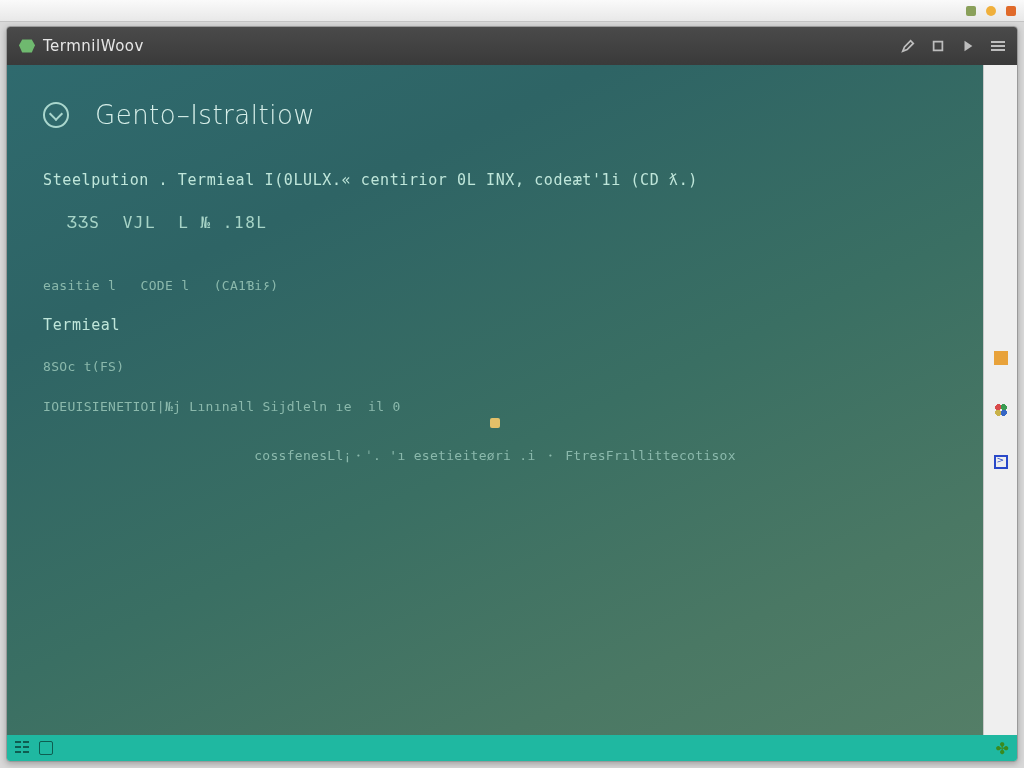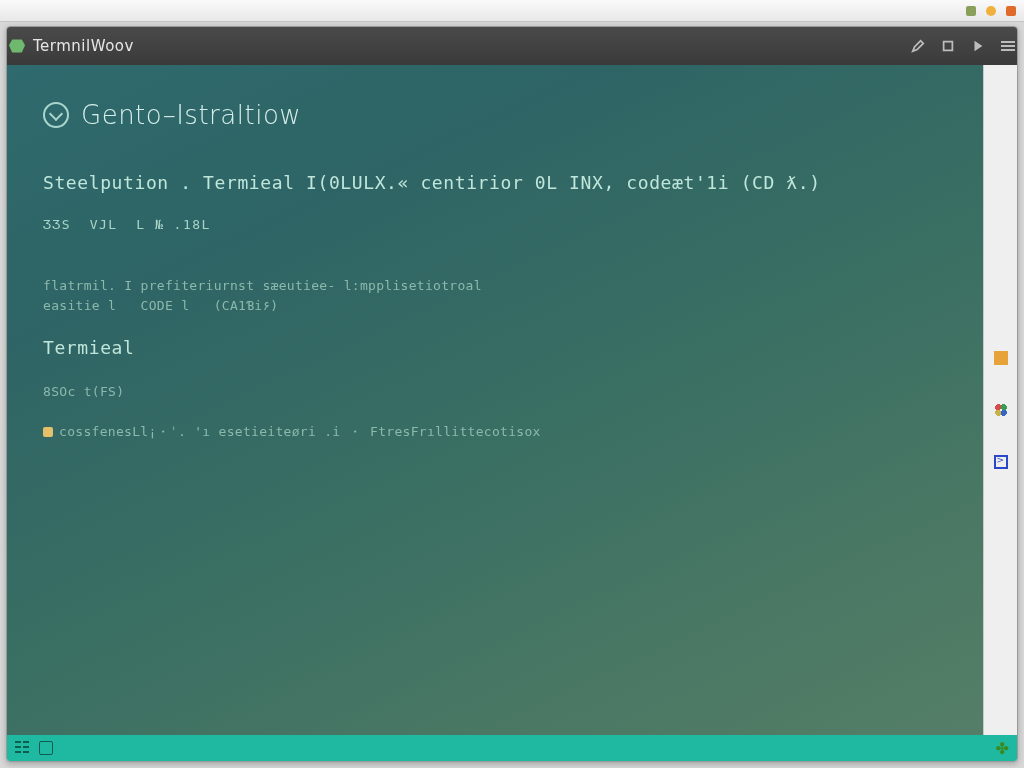--- a/index.html
+++ b/index.html
@@ -28,21 +28,21 @@
     display:flex; flex-direction:column;
     box-shadow:0 2px 6px rgba(0,0,0,.25);
     background:#f2f2f2;
   }
 
   
   .titlebar {
     height:38px;
     background: linear-gradient(#4a4a4a,#3a3a3a);
     display:flex; align-items:center;
-    padding:0 2px;
+    padding:0 12px;
     color:#e6e6e6;
     font-size:15px;
     gap:8px;
   }
   .app-icon {
     width:16px; height:16px;
     background: #6fb96f;
     clip-path: polygon(20% 10%, 80% 10%, 100% 45%, 80% 90%, 20% 90%, 0% 45%);
     position:relative;
   }
@@ -65,21 +65,21 @@
     background: linear-gradient(155deg,#2f6a6e 0%, #2e6465 25%, #3a6f63 55%, #4a7864 80%, #547e67 100%);
     color:#cfeae4;
     padding: 30px 36px 10px 36px;
     font-family: "DejaVu Sans Mono","Menlo","Consolas",monospace;
     font-size:13px;
     line-height:1.55;
     position:relative;
     overflow:hidden;
   }
   .term-head {
-    display:flex; align-items:center; gap:12px;
+    display:flex; align-items:center; gap:26px;
     margin-bottom:34px;
   }
   .term-head .glyph {
     width:26px; height:26px;
     border:2px solid #a9d6cd; border-radius:50%;
     display:flex; align-items:center; justify-content:center;
     position:relative;
   }
   .term-head .glyph::after{
     content:"";
@@ -89,24 +89,24 @@
   }
   .term-head h1 {
     font-family:"DejaVu Sans","Segoe UI",sans-serif;
     font-weight:300;
     font-size:26px;
     color:#d7efe9;
     letter-spacing:.5px;
   }
   .block { margin-bottom:18px;}
   .small { font-variant-ligatures:none; white-space:pre; letter-spacing:.3px;}
-  .lead  { color:#bfe6da; font-size:18px; letter-spacing:.6px;}
-  .label { text-transform:uppercase; letter-spacing:1.5px; color:#a7d4c7; font-size:13px;}
+  .lead  { color:#bfe6da; font-size:15px; letter-spacing:.6px;}
+  .label { text-transform:uppercase; letter-spacing:1.5px; color:#a7d4c7; font-size:16px;margin-left:24px;}
   .dim   { color:#8bb9ac; }
-  .bullet-row { display:flex; align-items:center; gap:6px;}
+  .bullet-row { display:flex; align-items:center; gap:18px;flex-direction:column;}
   .bullet-row .bico { width:10px;height:10px; background:#e3c069; border-radius:2px; display:inline-block;}
 
   .sidebar {
     width:34px;
     background:#efefef;
     border-left:1px solid #c9c9c9;
     display:flex; flex-direction:column;
     align-items:center;
     padding-top:20px;
     gap:46px;
@@ -202,29 +202,29 @@
       </div>
 
       <div class="block">
         <div class="small lead">Steelpution . Termieal I(0LULX.« centirior 0L INX, codeæt'1i (CD ƛ.)</div>
       </div>
 
       <div class="block">
         <div class="small label">ƷƷS  VJL  L № .18l</div>
         <br>
         <br>
-        <div class="small dim">flatrmil. I prefiteriurnst sæeutiee- l:mpplisetiotroal</div>
         <div class="small dim">easitie l   CODE l   (CA1Ɓi۶)</div>
       </div>
 
       <div class="block">
         <div class="small lead">Termieal</div>
         <br>
         <div class="small dim">8SOc t(FS)</div>
         <br>
+        <div class="small dim">IOEUISIENETIOI|№j Lınınall Sijdleln ıe  il 0</div>
         <div class="bullet-row">
           <span class="bico"></span>
           <span class="small dim">cossfenesLl¡・ˈ. 'ı esetieiteøri .i ・ FtresFrıllittecotisox</span>
         </div>
       </div>
     </div>
 
     <div class="sidebar">
       <div class="side-top"></div>
       <div class="side-icons">

